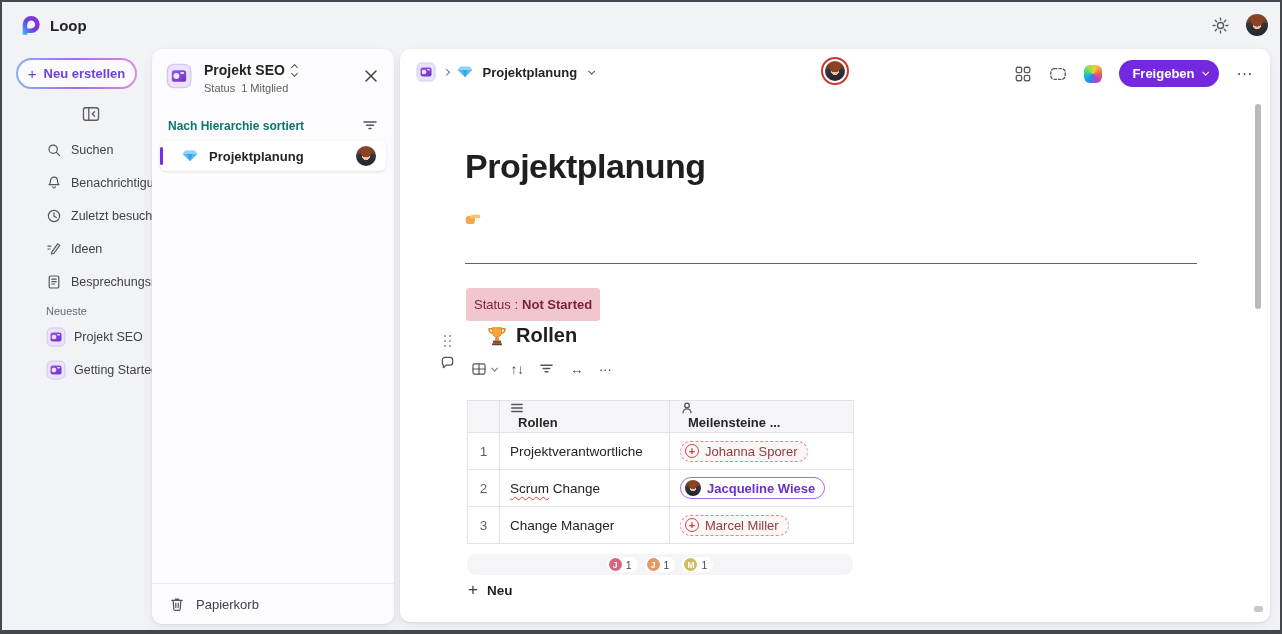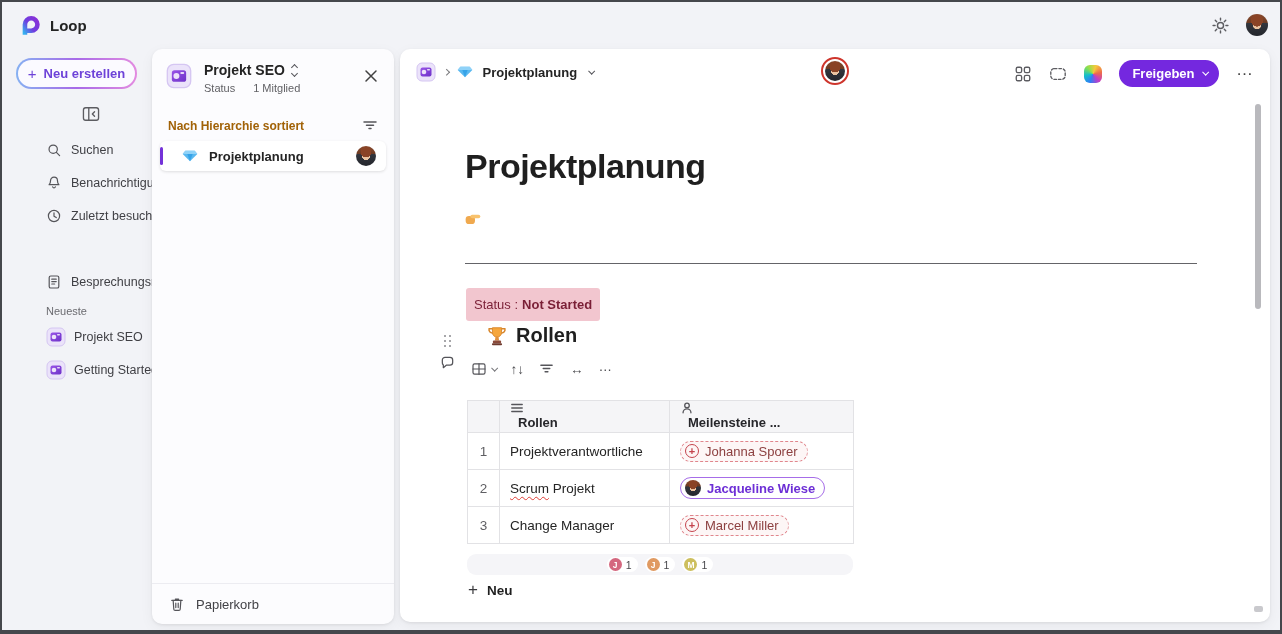--- a/index.html
+++ b/index.html
@@ -43,23 +43,23 @@
   .ws-icon { flex:none; display:inline-block; }
   .ws-icon svg { width:100%; height:100%; display:block; } .sz20i { width:20px; height:20px; } .sz26 { width:26px; height:26px; }
 
   
   .panel2 { position:absolute; left:150px; top:47px; width:242px; height:575px;
      background:#fcfcfe; border-radius:10px;
      box-shadow:0 1px 3px rgba(0,0,0,.08), 0 4px 14px rgba(0,0,0,.05); }
   .p2-icon { position:absolute; left:14px; top:14px; }
   .p2-title { position:absolute; left:52px; top:13px; font-size:14px; font-weight:700;
      display:flex; align-items:center; gap:7px; }
-  .p2-sub { position:absolute; left:52px; top:33px; font-size:11px; color:#616165; display:flex; gap:18px; }
+  .p2-sub { position:absolute; left:52px; top:33px; font-size:11px; color:#616165; display:flex; gap:6px; }
   .p2-close { position:absolute; right:16px; top:20px; width:14px; height:14px; color:#424242; cursor:pointer; }
-  .p2-sort { position:absolute; left:16px; top:70px; font-size:12px; font-weight:700; color:#a16207; }
+  .p2-sort { position:absolute; left:16px; top:70px; font-size:12px; font-weight:700; color:#0f766e; }
   .p2-filter { position:absolute; right:16px; top:68px; width:16px; height:16px; color:#55555a; cursor:pointer; }
   .page-row { position:absolute; left:8px; right:8px; top:92px; height:30px; background:#fff;
      border-radius:6px; box-shadow:0 1px 3px rgba(0,0,0,.12); display:flex; align-items:center;
      padding:0 10px 0 22px; gap:11px; cursor:pointer; }
   .page-row::before { content:""; position:absolute; left:0; top:6px; bottom:6px; width:3px;
      border-radius:2px; background:#7432d8; }
   .page-row .plabel { font-size:13px; font-weight:600; flex:1; }
   .panel-footer { position:absolute; left:0; right:0; bottom:0; height:41px;
      border-top:1px solid #ececf1; display:flex; align-items:center; padding:0 17px; gap:11px;
      font-size:13px; color:#424247; cursor:pointer; }
@@ -221,20 +221,29 @@
       <span class="nav-label">Benachrichtigun...</span>
     </div>
     <div class="nav-item" style="top:155px">
       <span class="nicon">
         <svg class="stroke" viewBox="0 0 20 20" width="16" height="16">
             <circle cx="10" cy="10" r="7"></circle>
             <path d="M10 6v4.3l2.8 1.7"></path>
           </svg>
       </span>
       <span class="nav-label">Zuletzt besucht</span>
+    </div>
+    <div class="nav-item" style="top:188px">
+      <span class="nicon">
+        <svg class="stroke" viewBox="0 0 20 20" width="16" height="16">
+          <path d="M2.5 6.5h3.5 M2.5 10h2.5"></path>
+          <path d="M7.5 13.5 14.6 3.6l2.5 1.8-7.1 9.9-3.3 1z"></path>
+        </svg>
+      </span>
+      <span class="nav-label">Ideen</span>
     </div>
     <div class="nav-item" style="top:221px">
       <span class="nicon">
         <svg class="stroke" viewBox="0 0 20 20" width="16" height="16">
           <rect x="4" y="2.5" width="12" height="15" rx="2"></rect>
             <path d="M7.2 6.5h5.6 M7.2 9.5h5.6 M7.2 12.5h3.6"></path>
         </svg>
       </span>
       <span class="nav-label">Besprechungsn...</span>
     </div>
@@ -459,21 +468,21 @@
         <td class="crole"><span>Projektverantwortliche</span></td>
         <td class="cassign">
           <span class="pill suggested">
             <span class="plus-circle">+</span>
             <span>Johanna Sporer</span>
           </span>
         </td>
       </tr>
       <tr>
         <td class="cnum">2</td>
-        <td class="crole"><span class="squiggle">Scrum</span><span> Projekt</span></td>
+        <td class="crole"><span class="squiggle">Scrum</span><span> Change</span></td>
         <td class="cassign">
           <span class="pill assigned">
             <span class="avatar sz16"></span>
             <span>Jacqueline Wiese</span>
           </span>
         </td>
       </tr>
       <tr>
         <td class="cnum">3</td>
         <td class="crole"><span>Change Manager</span></td>

